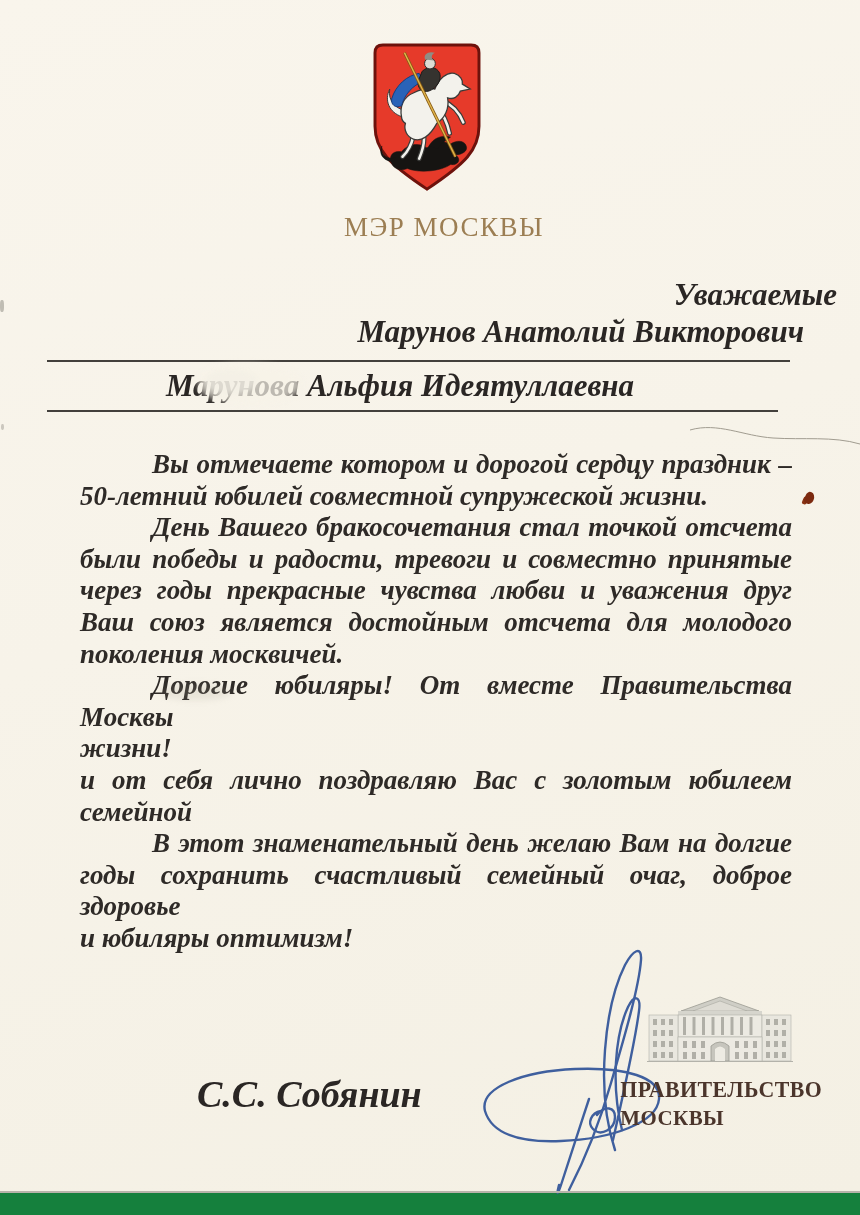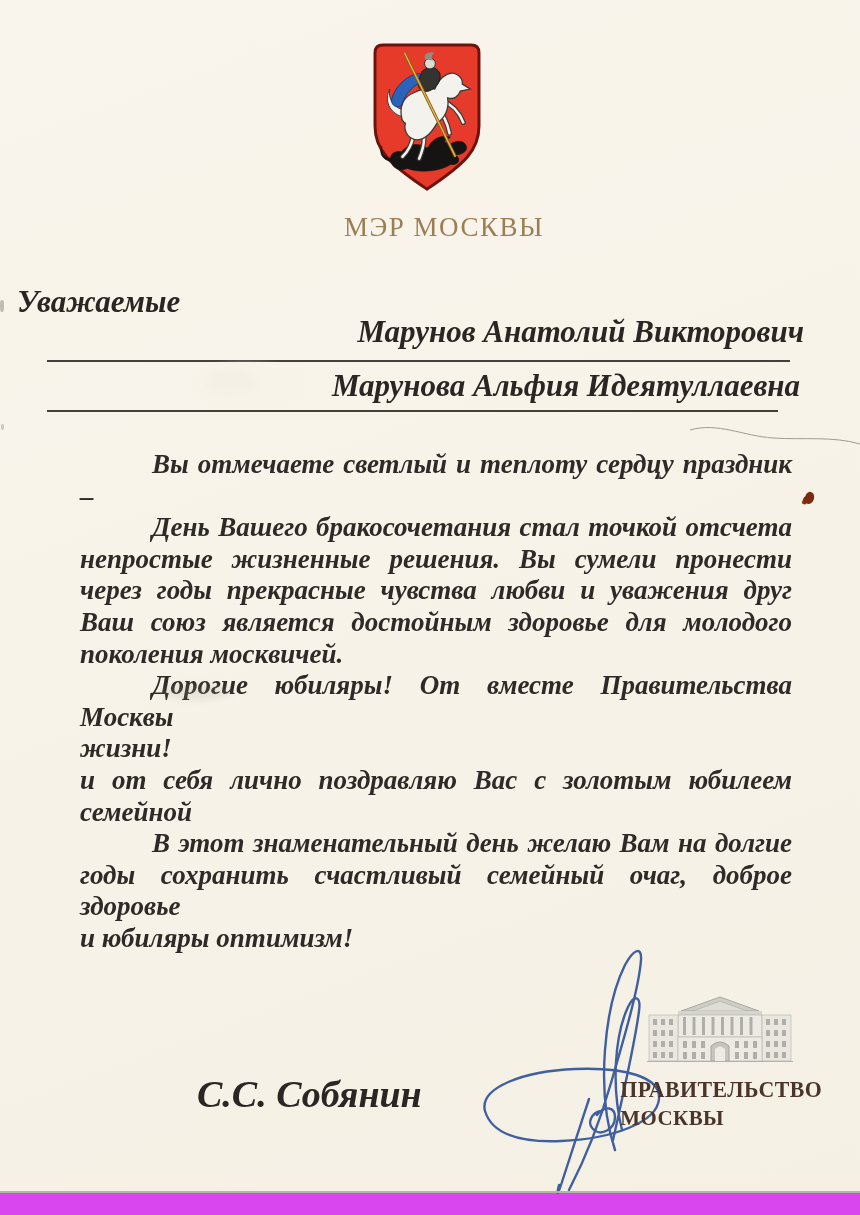--- a/index.html
+++ b/index.html
@@ -1,48 +1,48 @@
 <!DOCTYPE html>
 <html lang="ru"><head>
 <meta charset="utf-8">
 <style>
   html,body{margin:0;padding:0;}
   body{
     width:860px;height:1215px;
     font-family:"Liberation Serif","DejaVu Serif",serif;
     background:#fafaf6;
   }
-  .page{position:relative;width:860px;height:1215px;overflow:hidden;background:#d946ef;}
+  .page{position:relative;width:860px;height:1215px;overflow:hidden;background:#15803d;}
   
   .paper{
     position:absolute;left:0;top:0;width:860px;height:1192px;
     background:linear-gradient(160deg,#f9f5ec 0%,#f7f3e9 45%,#f4f0e4 100%);
   }
   .paper-edge{
     position:absolute;left:0;top:1191px;width:860px;height:2px;
     background:#b7b3aa;
   }
   
   .crest{position:absolute;left:368px;top:40px;}
   .org-title{
     position:absolute;left:14px;top:212px;width:860px;
     text-align:center;
     font-size:27px;letter-spacing:1.5px;color:#9c7e53;
   }
   
   .greeting{
-    position:absolute;left:17px;top:284px;width:820px;text-align:left;
+    position:absolute;left:17px;top:277px;width:820px;text-align:right;
     font-size:31px;font-weight:700;font-style:italic;color:#2a2624;
   }
   .name1{
     position:absolute;left:0;top:314px;width:804px;text-align:right;
     font-size:31px;font-weight:700;font-style:italic;color:#2a2624;
   }
   .name2{
-    position:absolute;left:0;top:368px;width:800px;text-align:right;
+    position:absolute;left:0;top:368px;width:800px;text-align:center;
     font-size:31px;font-weight:700;font-style:italic;color:#2a2624;
   }
   .rule{position:absolute;height:2px;background:#43403c;}
   .rule1{left:47px;top:360px;width:743px;}
   .rule2{left:47px;top:410px;width:731px;}
   
   .smudge{
     position:absolute;left:198px;top:364px;width:104px;height:40px;
     background:rgba(246,242,232,0.72);
     border-radius:45% 55% 50% 50%;
@@ -139,25 +139,26 @@
     <div class="name2">Марунова Альфия Идеятуллаевна</div>
     <div class="smudge"></div>
     <div class="smudge2"></div>
     <div class="rule rule2"></div>
 
     <svg class="hair" width="175" height="32" viewBox="0 0 175 32" aria-hidden="true">
       <path d="M2 10 C 30 2 55 16 85 18 C 115 20 145 16 172 24" stroke="#a19c90" stroke-width="1" fill="none"></path>
     </svg>
 
     <div class="body-text">
-      <div class="line indent">Вы отмечаете светлый и теплоту сердцу праздник –</div>
+      <div class="line indent">Вы отмечаете котором и дорогой сердцу праздник –</div>
+      <div class="line end">50-летний юбилей совместной супружеской жизни.</div>
       <div class="line indent">День Вашего бракосочетания стал точкой отсчета</div>
-      <div class="line">непростые жизненные решения. Вы сумели пронести</div>
+      <div class="line">были победы и радости, тревоги и совместно принятые</div>
       <div class="line">через годы прекрасные чувства любви и уважения друг</div>
-      <div class="line">Ваш союз является достойным здоровье для молодого</div>
+      <div class="line">Ваш союз является достойным отсчета для молодого</div>
       <div class="line end">поколения москвичей.</div>
       <div class="line indent">Дорогие юбиляры! От вместе Правительства Москвы</div>
       <div class="line end">жизни!</div>
       <div class="line">и от себя лично поздравляю Вас с золотым юбилеем семейной</div>
       <div class="line indent">В этот знаменательный день желаю Вам на долгие</div>
       <div class="line">годы сохранить счастливый семейный очаг, доброе здоровье</div>
       <div class="line end">и юбиляры оптимизм!</div>
     </div>
 
     <div class="faint-smudge"></div>

